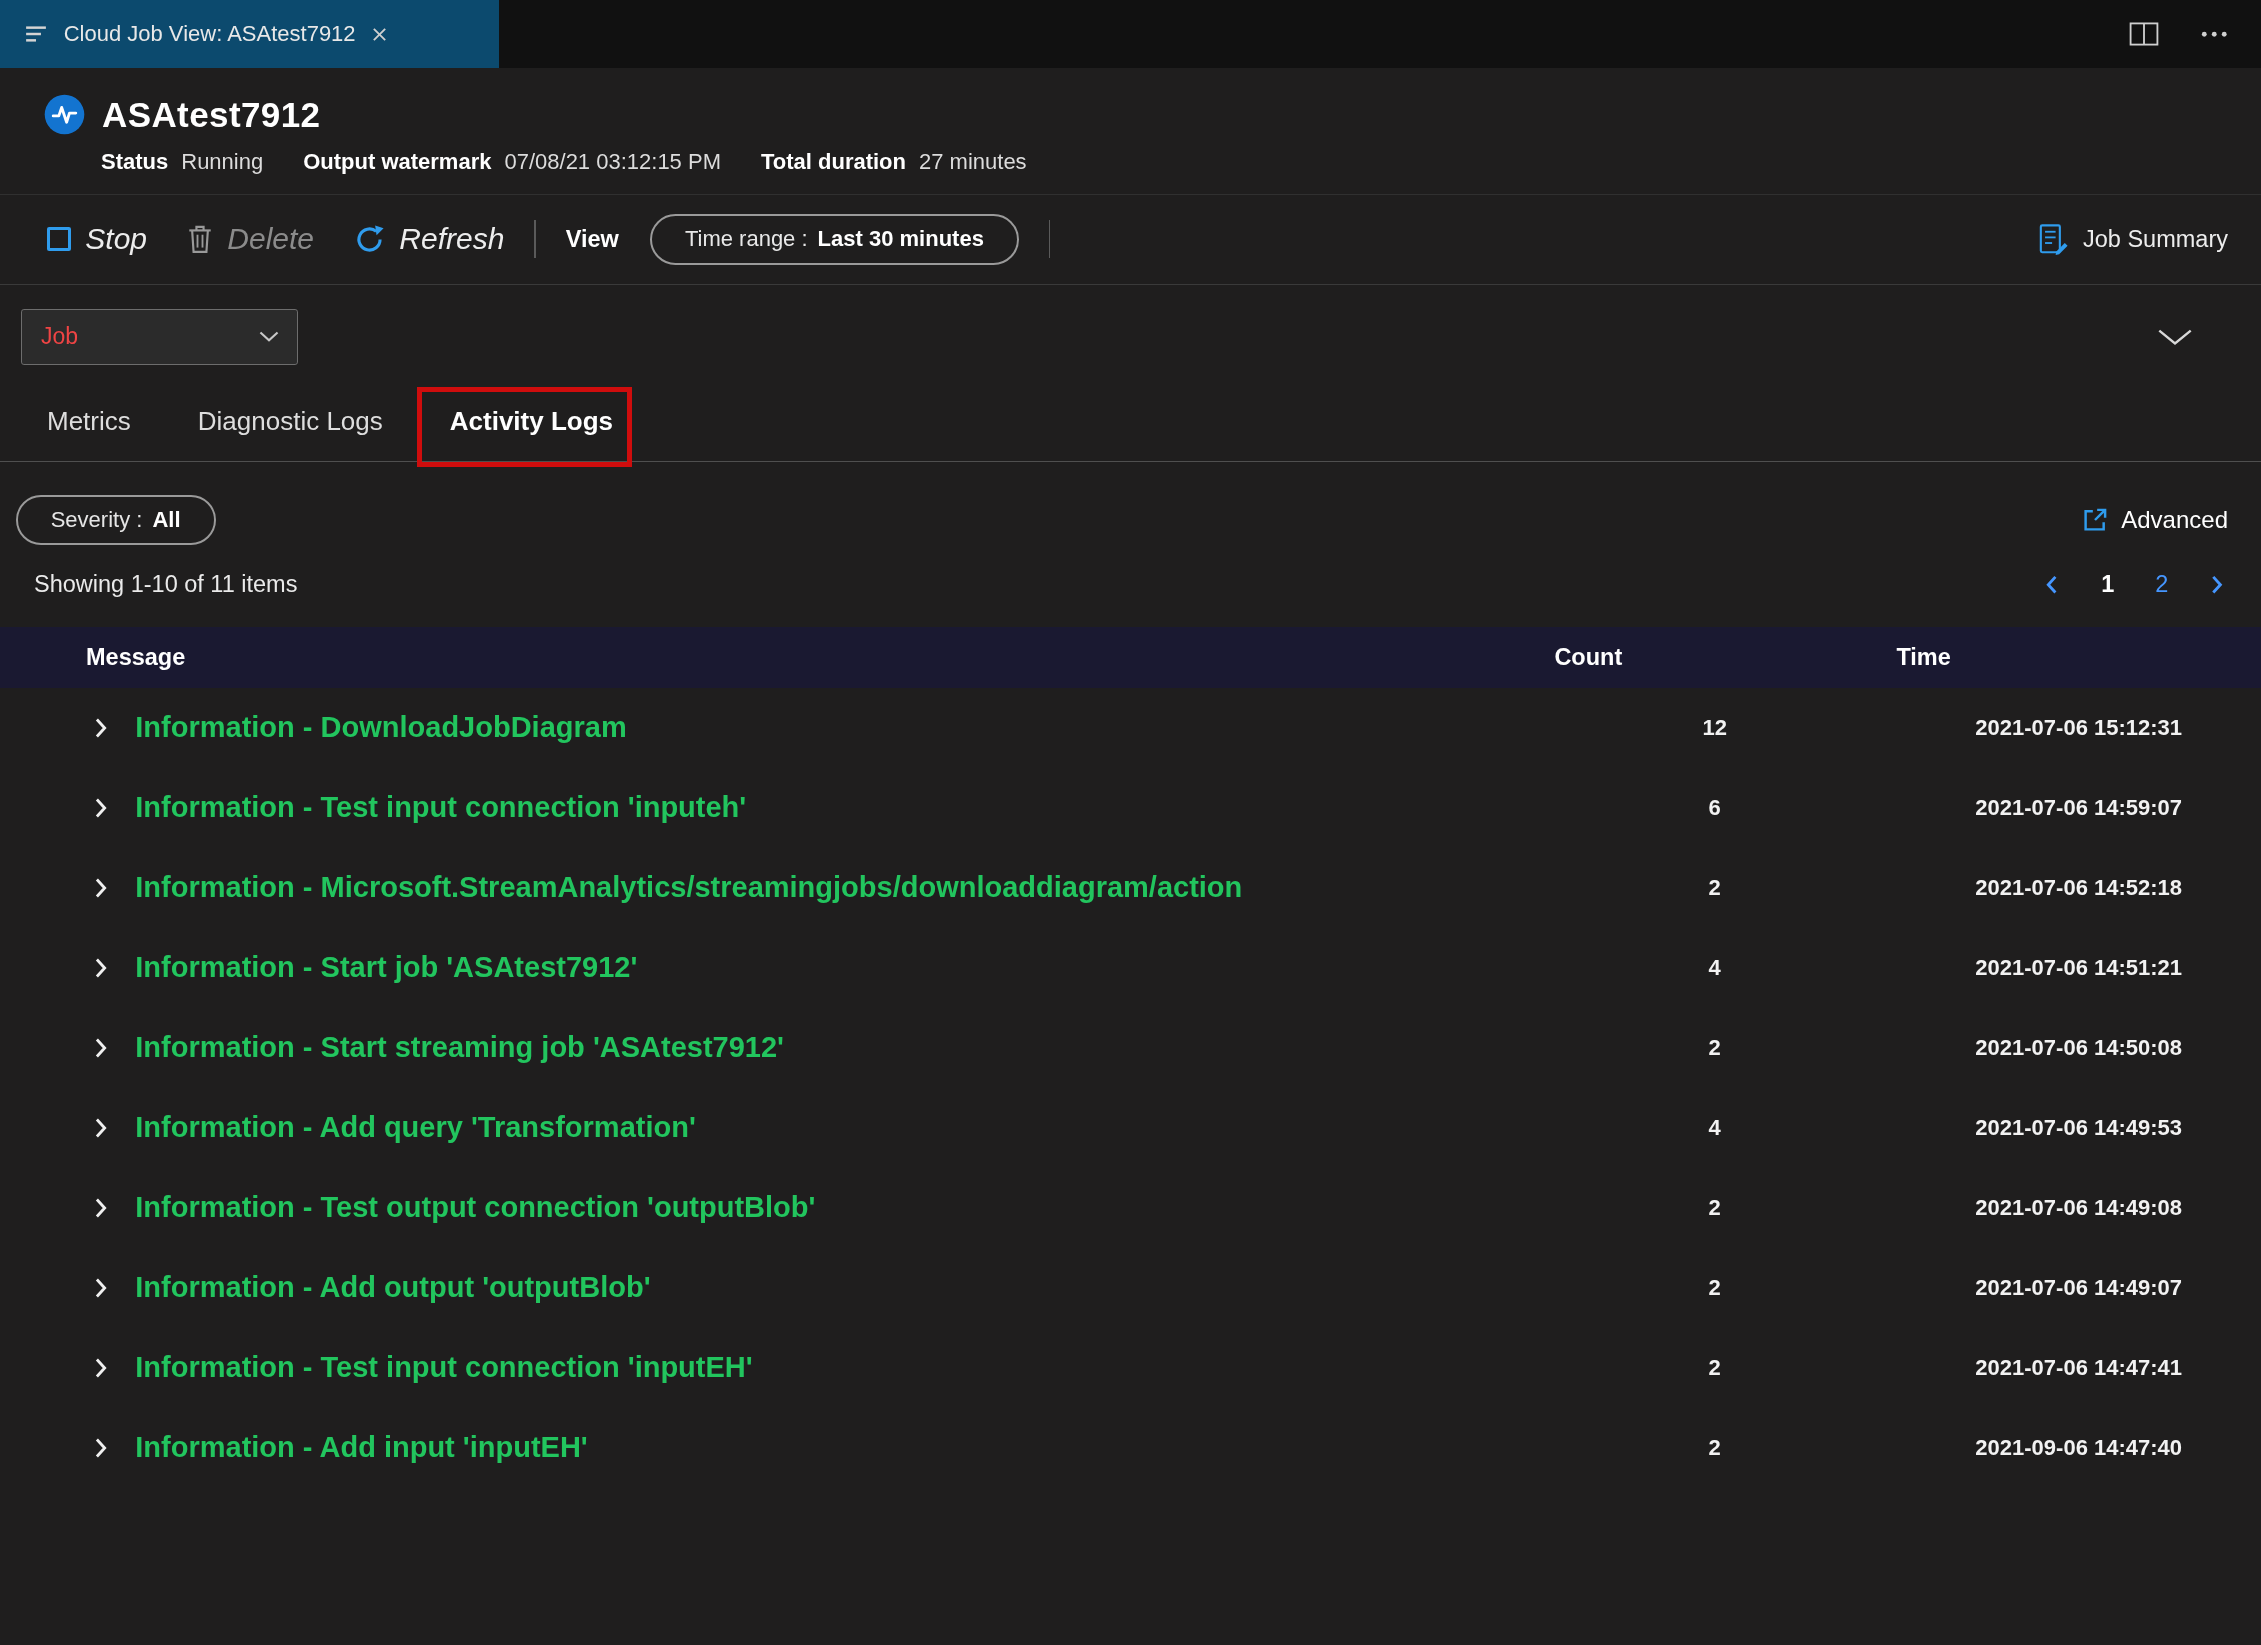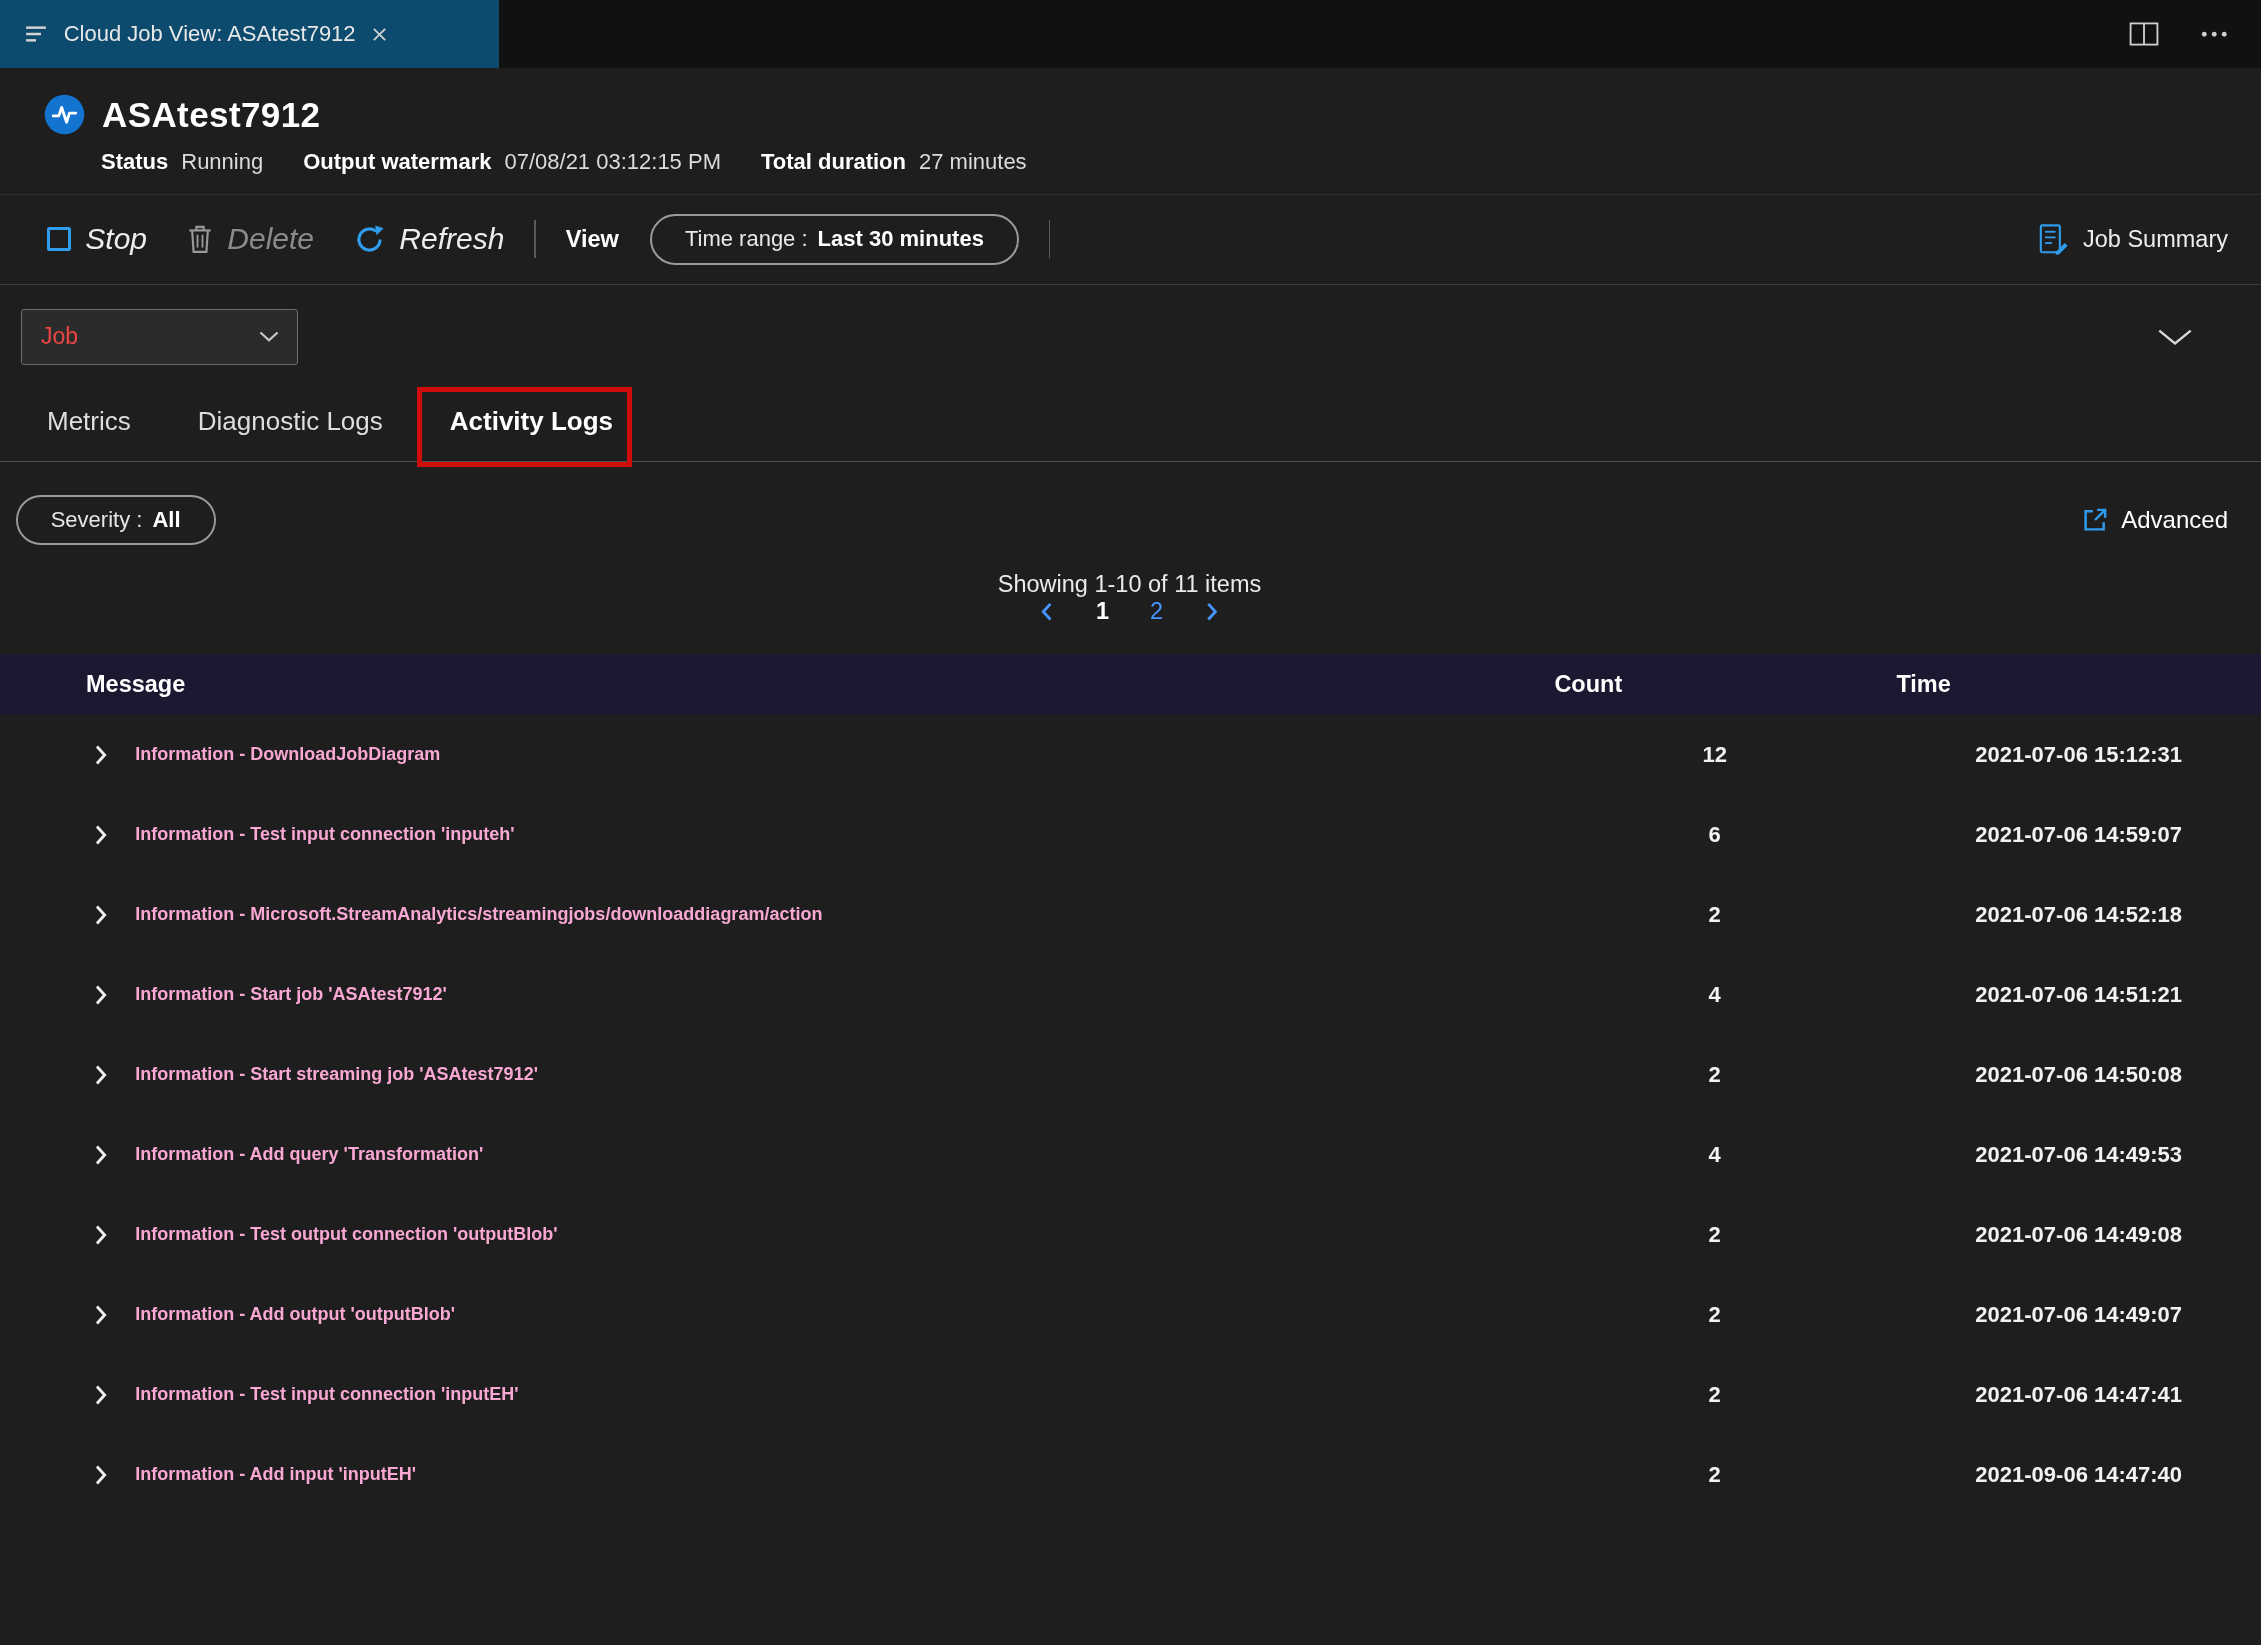--- a/index.html
+++ b/index.html
@@ -61,37 +61,37 @@
 
   
   .controls-row { display:flex; align-items:center; justify-content:space-between;
                   padding:33px 33px 0 15.7px; }
   .severity-pill { display:flex; align-items:center; gap:10px; border:2.1px solid #9a9a9a;
                    border-radius:31px; padding:10px 33px; font-size:22px; cursor:pointer; }
   .advanced { display:flex; align-items:center; gap:13px; font-size:24px; color:#ffffff; cursor:pointer; }
 
   
   .showing-row { display:flex; align-items:center; justify-content:space-between;
-                 padding:26px 36px 0 34px;flex-direction:column; }
+                 padding:26px 36px 0 34px; }
   .showing-text { font-size:23.5px; color:#eaeaea; }
   .pager { display:flex; align-items:center; gap:41px; font-size:23.5px; }
   .page-num { cursor:pointer; color:#4596ff; }
   .page-num.current { color:#ffffff; font-weight:bold; }
 
   
   .log-table { margin-top:28.5px; }
   .thead { height:61px; background:#1a1931; display:grid;
            grid-template-columns:1533px 342px 1fr; align-items:center; }
   .th { font-size:23.5px; font-weight:bold; color:#ffffff; }
   .th.msg { padding-left:86px; }
   .th.cnt, .th.time { padding-left:21.4px; }
   .trow { height:80px; display:grid; grid-template-columns:1533px 342px 1fr; align-items:center;
           cursor:pointer; }
   .cell-msg { display:flex; align-items:center; gap:27px; padding-left:94px; }
-  .cell-msg .msg-text { font-size:18px; font-weight:bold; color:#f9a8d4; }
+  .cell-msg .msg-text { font-size:29px; font-weight:bold; color:#22c55e; }
   .cell-cnt, .cell-time { font-size:22px; font-weight:bold; color:#f2f2f2; padding-left:21.4px;text-align:center; }
 
   svg { display:block; }
 </style>
 </head>
 <body>
 
 <div class="tabbar">
   <div class="editor-tab">
     <span class="icon-btn">

